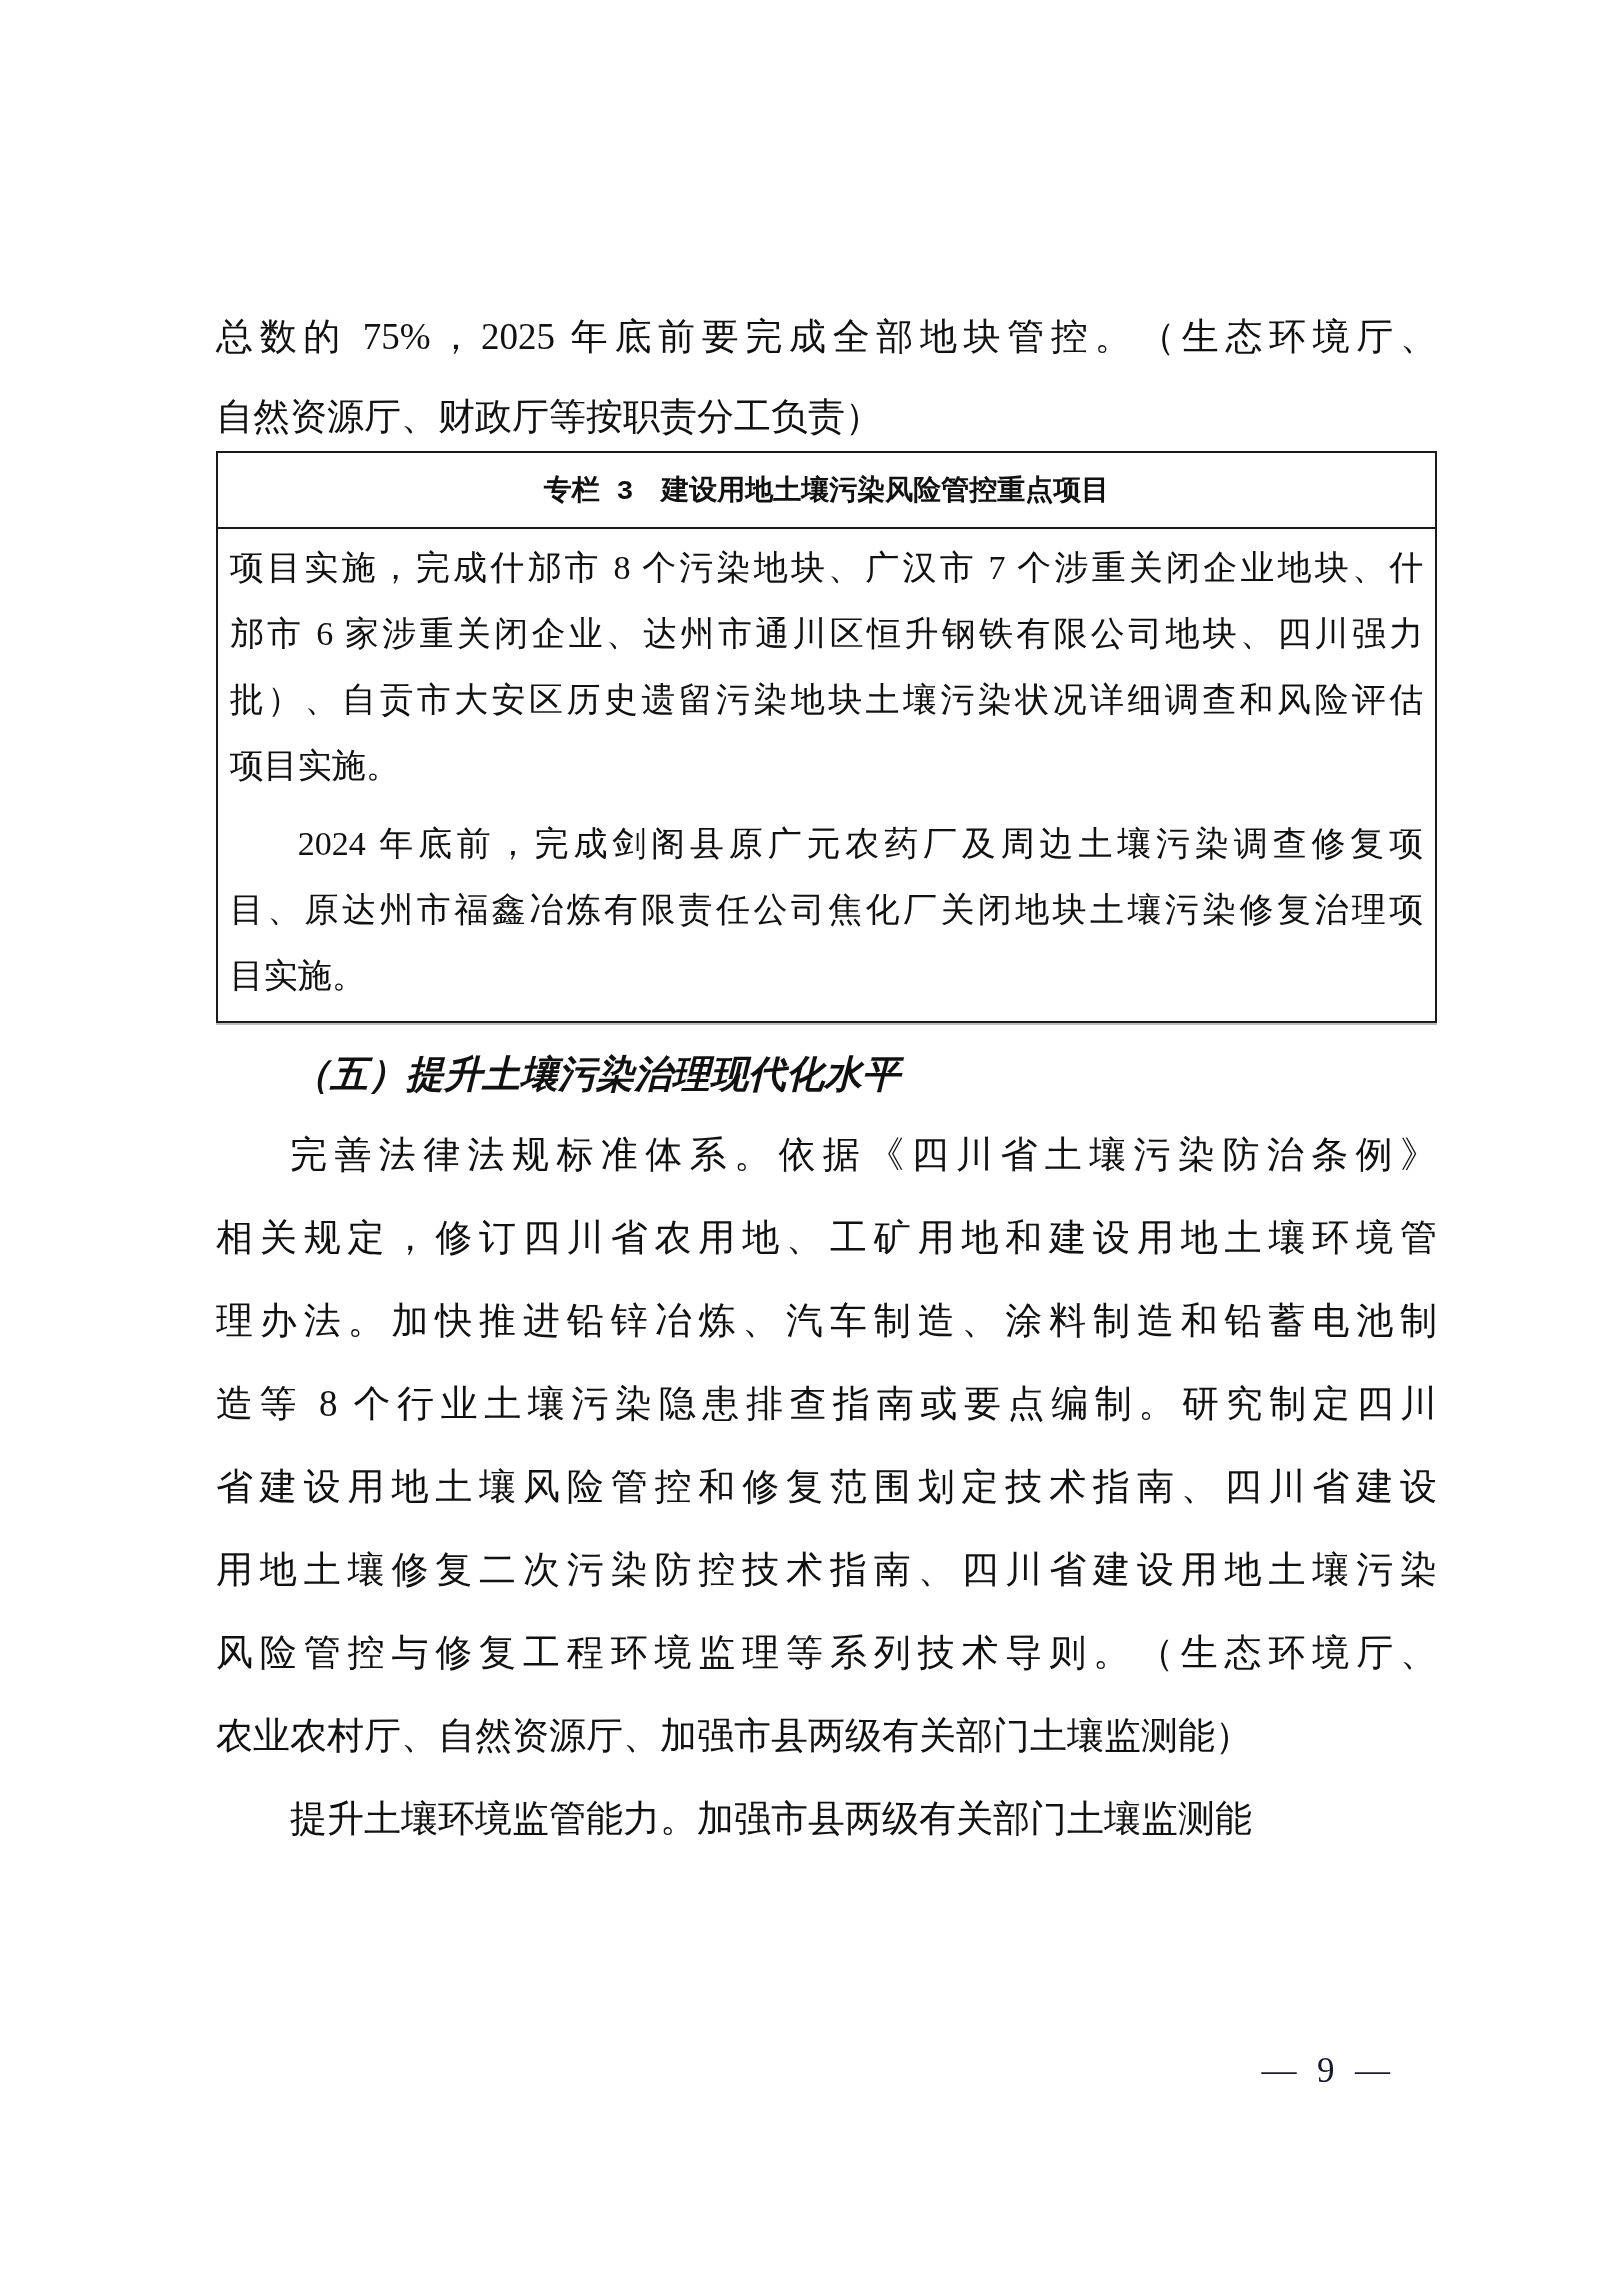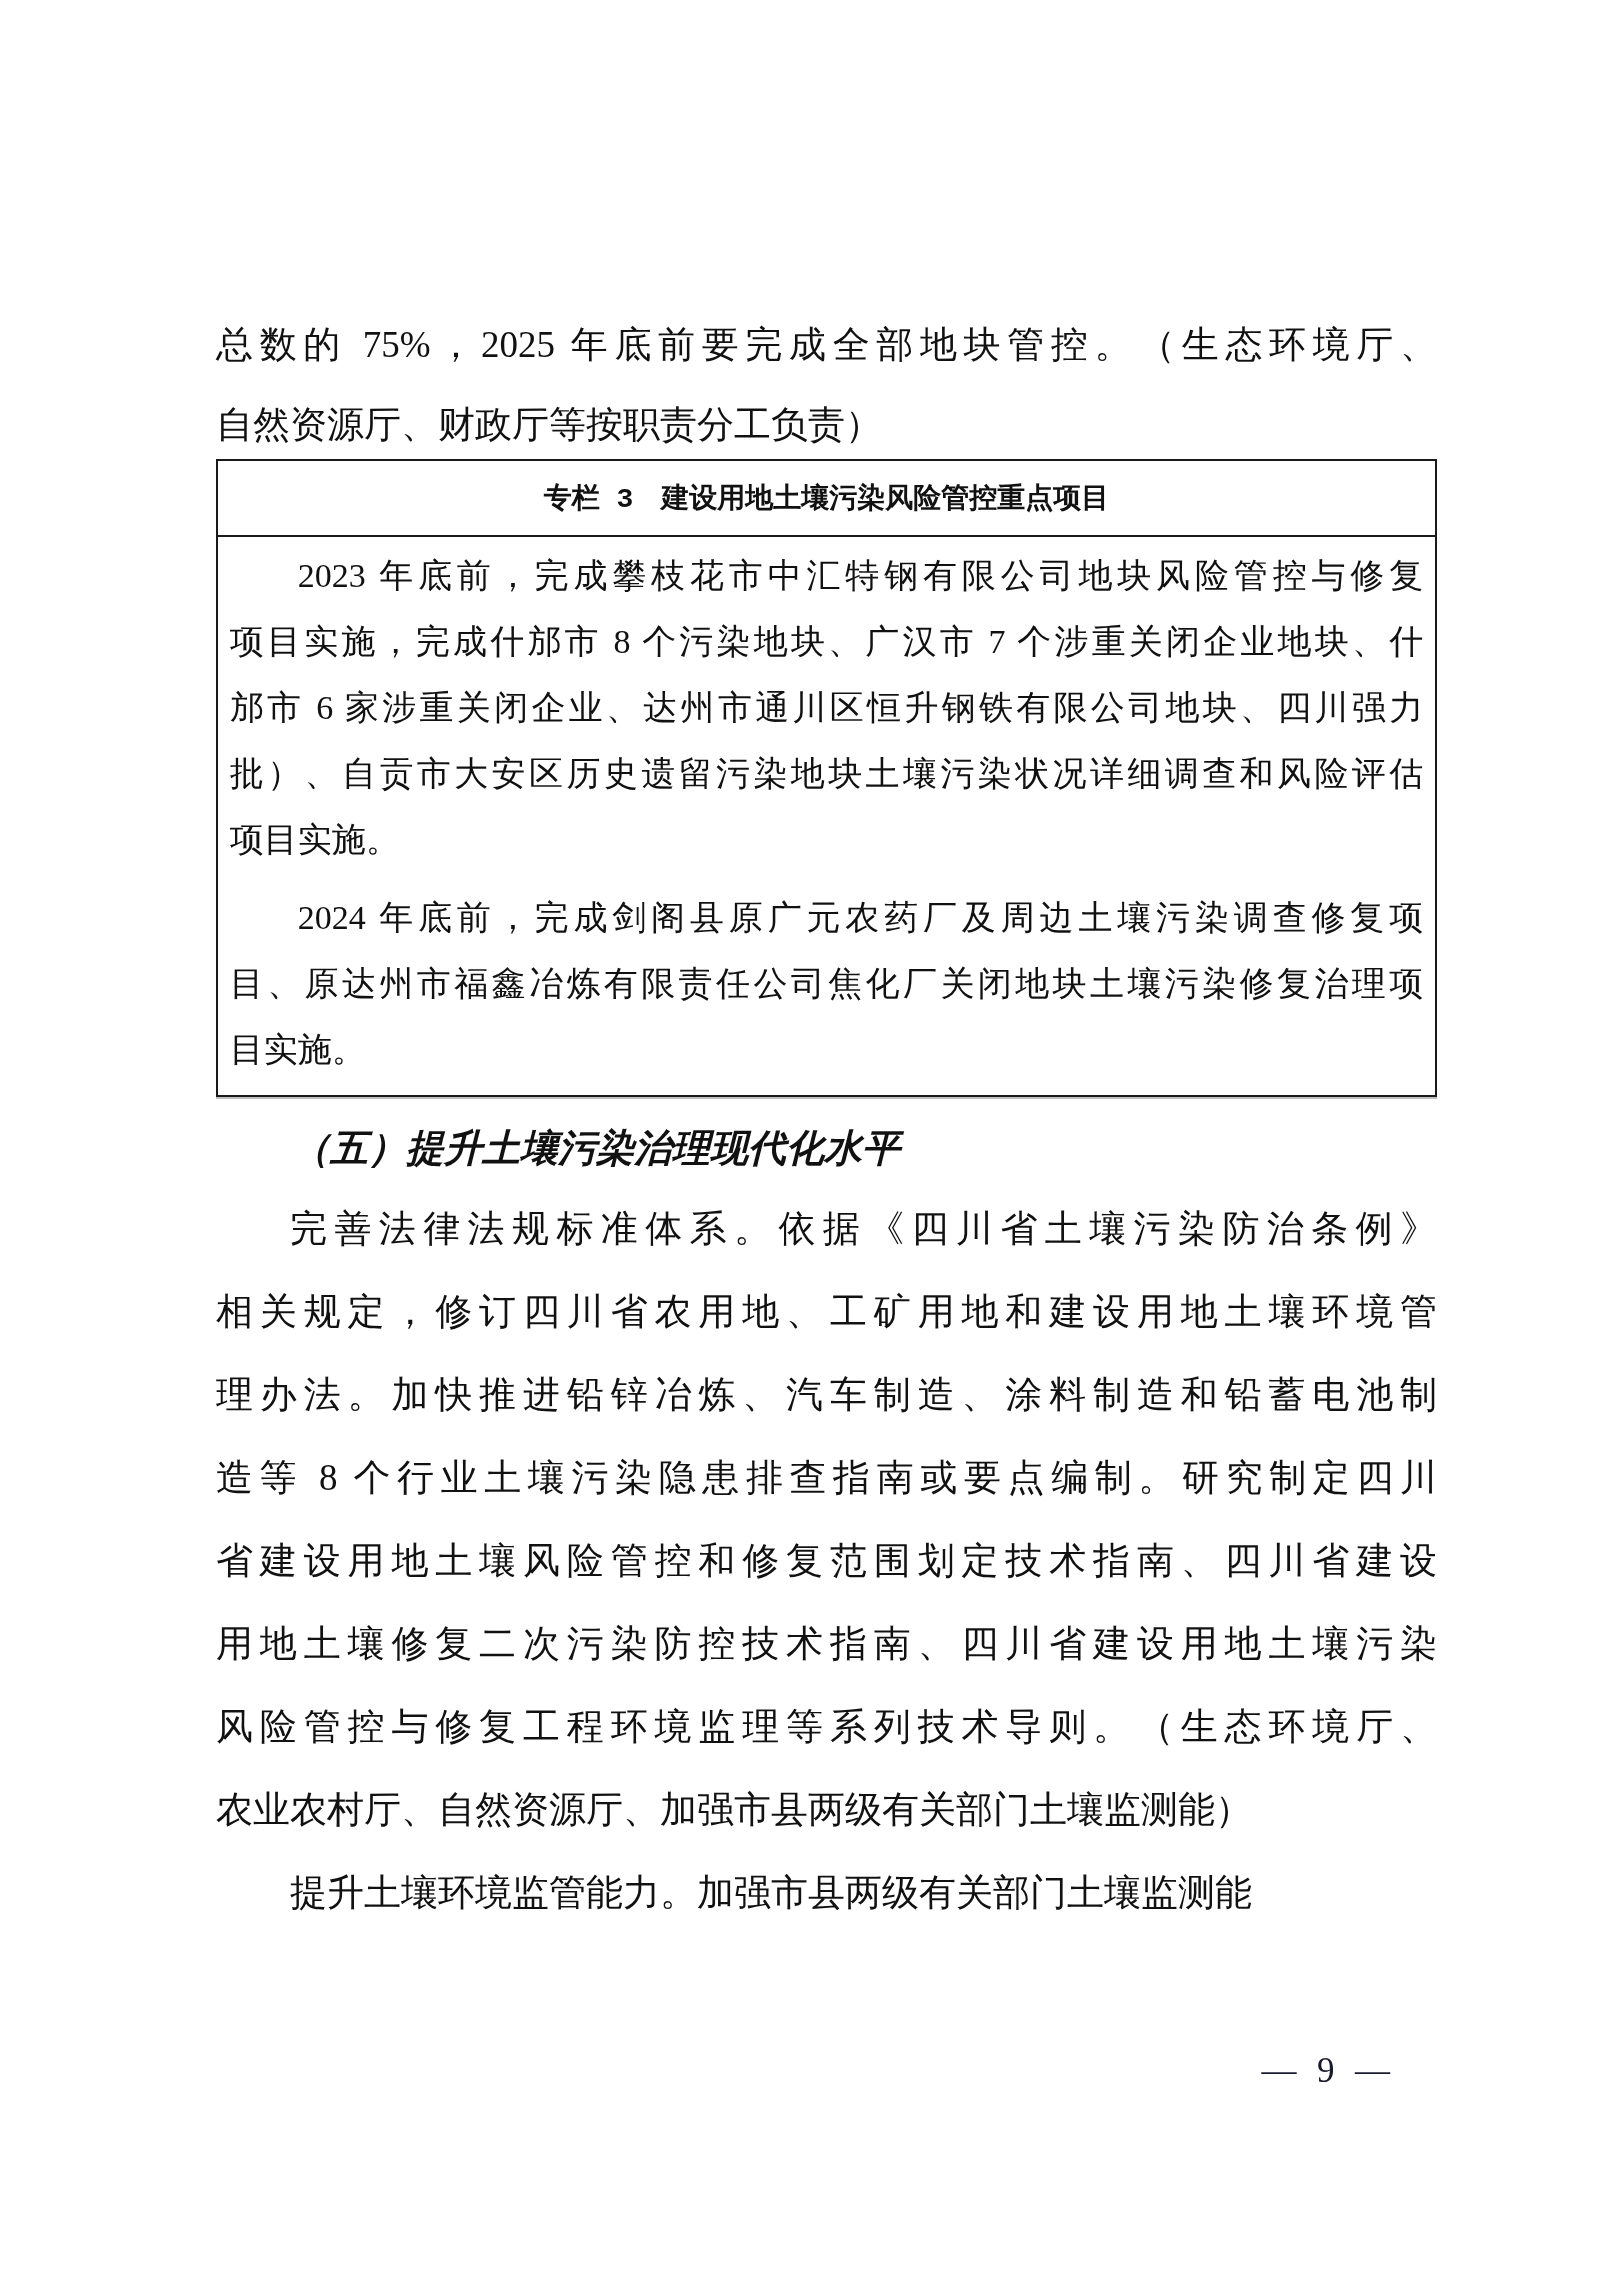--- a/index.html
+++ b/index.html
@@ -7,21 +7,21 @@
     position:relative;
     width:1621px; height:2293px;
     background:#ffffff;
     margin:0 auto;
     font-family:"Liberation Serif","DejaVu Serif",serif;
     color:#111111;
     overflow:hidden;
   }
   .content {
     position:absolute;
-    left:216px; top:8px;
+    left:216px; top:0;
     width:1221px;
   }
   .para { margin:0; }
   .line { display:block; text-align:justify; text-align-last:justify; white-space:nowrap; }
   .line-last { text-align-last:left; white-space:normal; }
   .line-first { text-indent:2em; }
 
   .intro-para {
     margin-top:297px;
     font-size:37px;
@@ -86,21 +86,20 @@
 
     <p class="para intro-para">
         <span class="line">总数的 75%，2025 年底前要完成全部地块管控。（生态环境厅、</span>
         <span class="line line-last">自然资源厅、财政厅等按职责分工负责）</span>
       </p>
 
     <div class="feature-box">
       <div class="box-title">专栏 3　建设用地土壤污染风险管控重点项目</div>
       <div class="box-body">
         <p class="para box-para indent">
-            <span class="line line-first">2023 年底前，完成攀枝花市中汇特钢有限公司地块风险管控与修复</span>
             <span class="line">项目实施，完成什邡市 8 个污染地块、广汉市 7 个涉重关闭企业地块、什</span>
             <span class="line">邡市 6 家涉重关闭企业、达州市通川区恒升钢铁有限公司地块、四川强力</span>
             <span class="line">批）、自贡市大安区历史遗留污染地块土壤污染状况详细调查和风险评估</span>
             <span class="line line-last">项目实施。</span>
           </p>
         <p class="para box-para indent">
             <span class="line line-first">2024 年底前，完成剑阁县原广元农药厂及周边土壤污染调查修复项</span>
             <span class="line">目、原达州市福鑫冶炼有限责任公司焦化厂关闭地块土壤污染修复治理项</span>
             <span class="line line-last">目实施。</span>
           </p>

